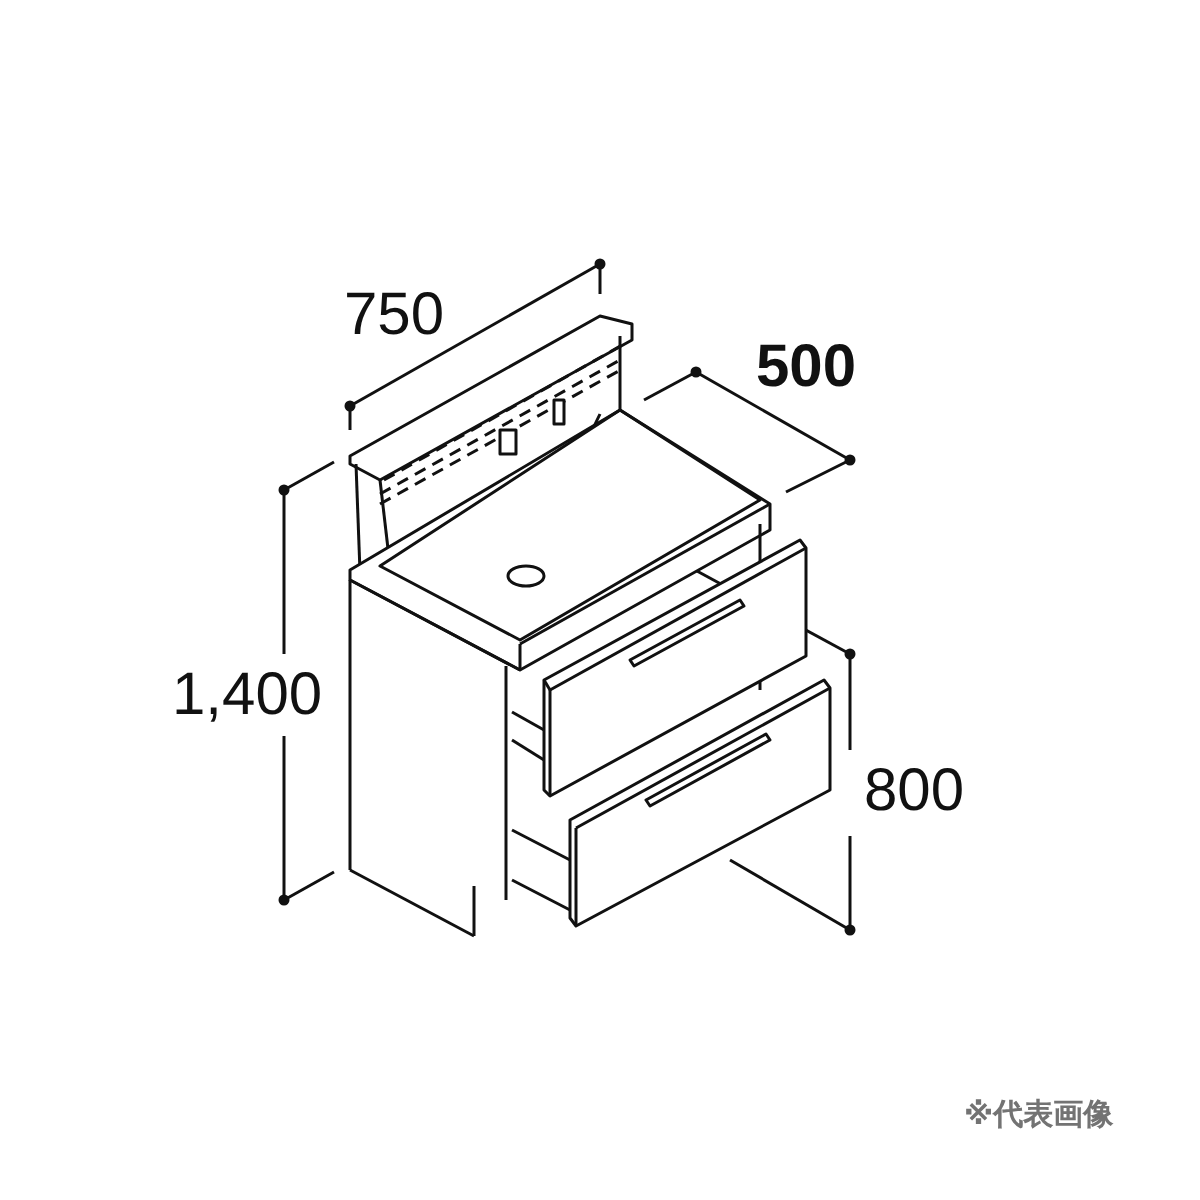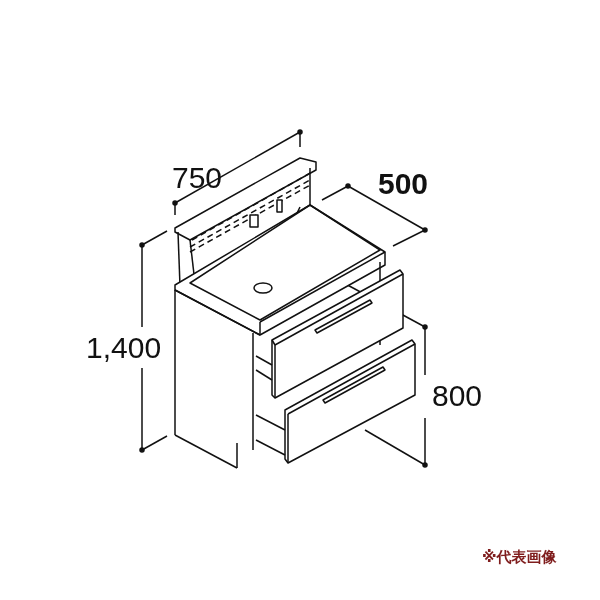--- a/index.html
+++ b/index.html
@@ -1,19 +1,19 @@
 <!DOCTYPE html>
 <html><head>
   <meta charset="utf-8">
   <style>
     html, body { margin: 0; padding: 0; background: #ffffff; }
     body { width: 600px; height: 600px; position: relative; overflow: hidden; font-family: "Liberation Sans", sans-serif; }
     #drawing { position: absolute; left: 0; top: 0; width: 600px; height: 600px; }
     .dim-label { position: absolute; font-family: "Liberation Sans", sans-serif; font-size: 30px; color: #111; line-height: 1; }
-    .note { position: absolute; font-family: "DejaVu Sans", sans-serif; font-size: 15px; font-weight: bold; color: #7f1d1d; }
+    .note { position: absolute; font-family: "DejaVu Sans", sans-serif; font-size: 15px; font-weight: bold; color: #737373; }
   </style>
 </head>
 <body>
 
 <svg id="drawing" viewBox="0 0 600 600" xmlns="http://www.w3.org/2000/svg">
   <g fill="none" stroke="#111" stroke-width="1.5" stroke-linejoin="round">
 
     <g>
       <line x1="175" y1="203" x2="300" y2="132"></line>
       <line x1="175" y1="203" x2="175" y2="215"></line>
@@ -94,17 +94,17 @@
       <polygon points="285,410 412,340 415,344 415,395 288,463 285,459" fill="#fff"></polygon>
       <line x1="288" y1="414" x2="415" y2="344"></line>
       <line x1="288" y1="414" x2="288" y2="463"></line>
       <polygon points="323,400 383,367 385,370 325,403" fill="#fff"></polygon>
       <line x1="256" y1="415" x2="285" y2="430"></line>
       <line x1="256" y1="440" x2="285" y2="455"></line>
     </g>
   </g>
 </svg>
 
-<div class="dim-label" style="left:172px; top:143px;margin-top:20px;">750</div>
+<div class="dim-label" style="left:172px; top:143px;">750</div>
 <div class="dim-label" style="left:378px; top:169px;font-weight:bold;">500</div>
 <div class="dim-label" style="left:86px; top:333px;">1,400</div>
 <div class="dim-label" style="left:432px; top:381px;">800</div>
 <div class="note" style="left:482px; top:548px;">※代表画像</div>
 
 </body></html>

